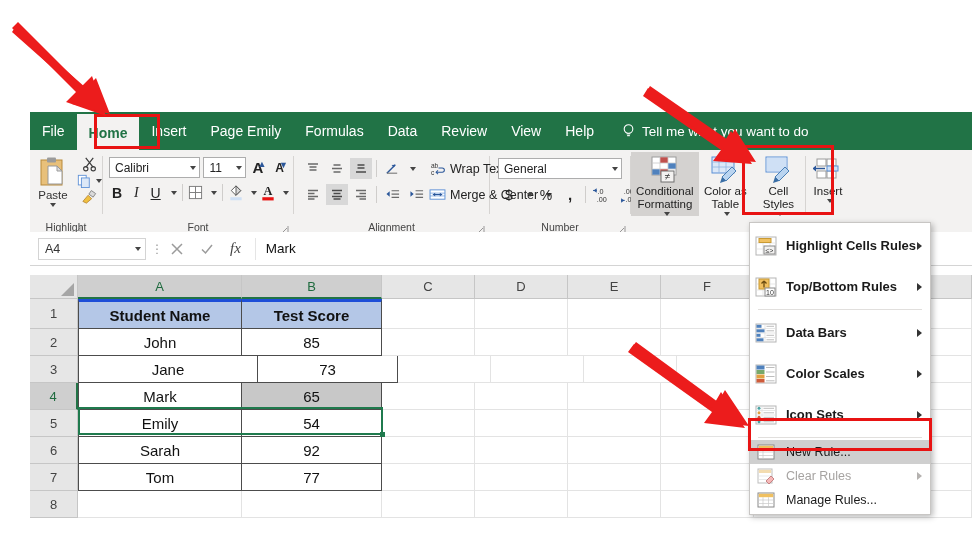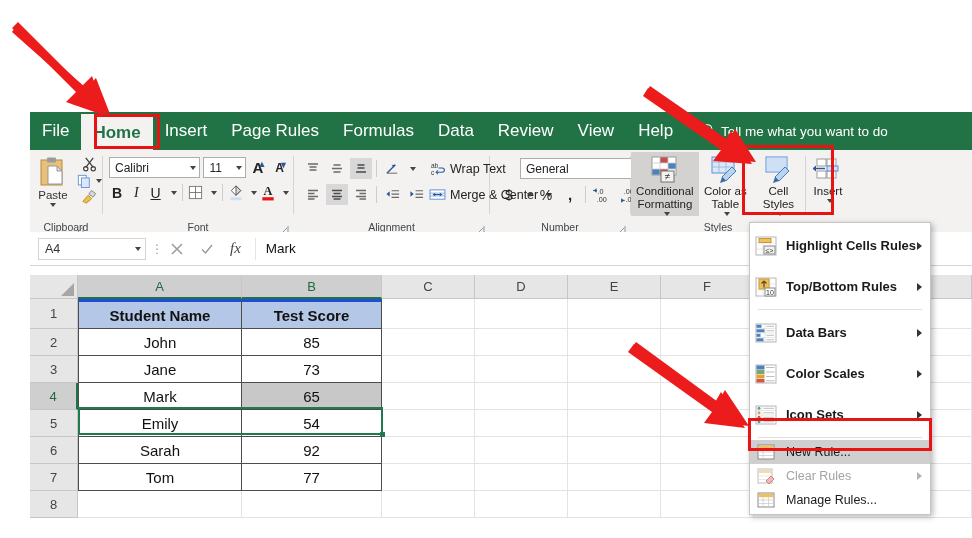--- a/index.html
+++ b/index.html
@@ -7,21 +7,21 @@
               font-family:"Liberation Sans", sans-serif; }
   #app { position:relative; width:972px; height:538px; background:#ffffff; }
 
   
   .ribbon-tabs {
     position:absolute; left:30px; top:112px; width:942px; height:38px;
     background:#217346; display:flex; align-items:stretch;
   }
   .tab {
     display:flex; align-items:center; justify-content:center;
-    padding:0 12px; color:#ffffff; font-size:17px; white-space:nowrap;
+    padding:0 12px; color:#ffffff; font-size:14px; white-space:nowrap;
     cursor:default;
   }
   .tab.active { background:#f3f2f1; color:#217346; font-weight:bold; margin:2px 0 0 0; }
   .tab-home-wrap { position:relative; }
   .tellme { display:flex; align-items:center; gap:7px; color:#ffffff; font-size:13.5px; padding-left:16px;}
   .bulb { width:13px; height:16px; display:block; }
 
   
   .ribbon-body {
     position:absolute; left:30px; top:150px; width:942px; height:87px;
@@ -60,21 +60,21 @@
   .vsep { width:1px;height:17px;background:#cfcdcb;margin:0 2px;}
 
   
   .aligngrp { width:195px;}
   .ag-rows { display:flex; flex-direction:column; gap:5px; padding:4px 4px 0 8px;}
   .ag-r { display:flex; align-items:center; gap:2px;}
   .labeled { display:flex;align-items:center;gap:4px; font-size:12.5px;color:#222; white-space:nowrap;}
 
   
   .numgrp { width:140px;}
-  .ng-rows { display:flex; flex-direction:column; gap:5px; padding:4px 6px 0 8px;align-items:flex-end;}
+  .ng-rows { display:flex; flex-direction:column; gap:5px; padding:4px 6px 0 8px;}
   .numfmt { width:124px;}
 
   
   .stylesgrp { width:174px;}
   .sg-in { display:flex; align-items:flex-start; padding-top:2px;}
   .bigbtn { width:58px; display:flex;flex-direction:column;align-items:center; padding-top:3px; }
   .bigbtn .lbl { font-size:11.5px;color:#222;line-height:13px;text-align:center;}
   .cfbtn { width:74px; background:#d4d2d0; }
   .cf-hl { position:absolute; left:742px; top:145px; width:92px; height:70px; border:3px solid #e81313; z-index:24; pointer-events:none;}
 
@@ -145,21 +145,21 @@
       </div>
     <div class="tab-home-wrap">
       <div class="tab active" style="height:100%;justify-content:flex-end;">
           <span>Home</span>
         </div>
     </div>
     <div class="tab">
         <span>Insert</span>
       </div>
     <div class="tab">
-        <span>Page Rules</span>
+        <span>Page Emily</span>
       </div>
     <div class="tab">
         <span>Formulas</span>
       </div>
     <div class="tab">
         <span>Data</span>
       </div>
     <div class="tab">
         <span>Review</span>
       </div>
@@ -206,21 +206,21 @@
             </svg>
             <div class="caret"></div>
           </div>
           <svg width="16" height="14" viewBox="0 0 18 16">
             <path d="M2 13 L8 6 L12 10 L6 15 z" fill="#f0c040" stroke="#b8893b"></path>
             <rect x="10" y="2" width="6" height="5" fill="#dadada" stroke="#888" transform="rotate(35 13 4)"></rect>
           </svg>
         </div>
       </div>
       <div class="grp-label">
-        <span>Clipboard</span>
+        <span>Highlight</span>
         <svg class="dlg" viewBox="0 0 9 9">
           <path d="M0 8 h8 v-8" fill="none" stroke="#666"></path>
             <path d="M2 7 l5 -5" stroke="#666"></path>
         </svg>
       </div>
     </div>
     <div class="grp-sep"></div>
 
     <div class="grp fontgrp">
       <div class="grp-inner">
@@ -471,21 +471,20 @@
           <svg width="34" height="30" viewBox="0 0 34 30">
             <rect x="5" y="2" width="21" height="15" fill="#fff" stroke="#5b8fd6"></rect>
             <rect x="6" y="3" width="19" height="13" fill="#cfe0f5"></rect>
             <path d="M14 22 L24 12 L28 16 L18 26 z" fill="#b9d4f0" stroke="#4a7fb5"></path>
             <path d="M12 28 L14 22 L18 26 z" fill="#3a6ea5"></path>
           </svg>
           <span class="lbl">Cell Styles</span>
           <div class="caret" style="margin-top:1px"></div>
         </div>
       </div>
-      <div class="grp-label"><span>Styles</span></div>
     </div>
     <div class="grp-sep"></div>
 
     <div class="grp cellsgrp">
       <div class="grp-inner">
         <div class="bigbtn" style="width:44px">
           <svg width="30" height="28" viewBox="0 0 30 28">
             <rect x="4" y="2" width="9" height="7" fill="#fff" stroke="#9b9b9b"></rect>
             <rect x="14" y="2" width="9" height="7" fill="#fff" stroke="#9b9b9b"></rect>
             <rect x="4" y="14" width="9" height="7" fill="#fff" stroke="#9b9b9b"></rect>
@@ -578,21 +577,21 @@
       <div class="cell" style="width:93px;height:27px"></div>
       <div class="cell" style="width:93px;height:27px"></div>
       <div class="cell" style="width:93px;height:27px"></div>
       <div class="cell" style="flex:1;height:27px"></div>
     </div>
 
     <div class="gridrow" style="height:27px">
       <div class="rh" style="height:27px">
           <span>3</span>
         </div>
-      <div class="cell d dl" style="width:164px;height:27px">
+      <div class="cell d dl" style="width:180px;height:27px">
           <span>Jane</span>
         </div>
       <div class="cell d" style="width:140px;height:27px">
           <span>73</span>
         </div>
       <div class="cell" style="width:93px;height:27px"></div>
       <div class="cell" style="width:93px;height:27px"></div>
       <div class="cell" style="width:93px;height:27px"></div>
       <div class="cell" style="width:93px;height:27px"></div>
       <div class="cell" style="flex:1;height:27px"></div>

